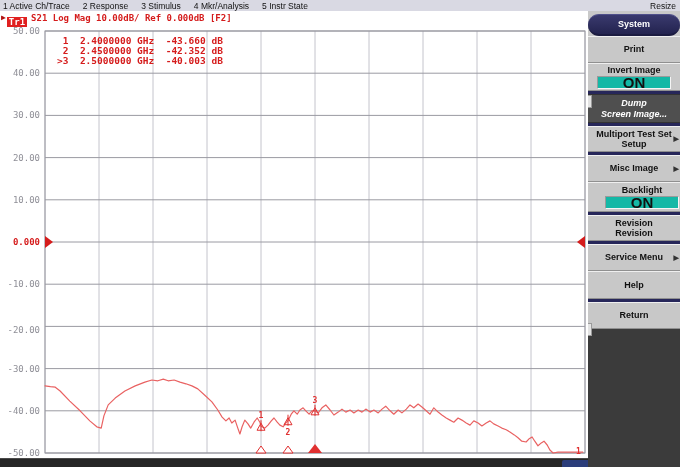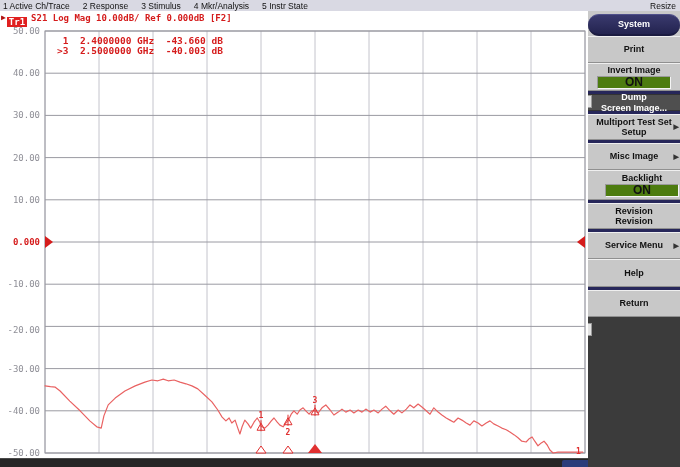--- a/index.html
+++ b/index.html
@@ -75,23 +75,23 @@
   }
   .skey.header{
     background:linear-gradient(#3a3a6e,#23234f);
     color:#ffffff;border-top:1px solid #50508a;border-bottom:2px solid #1b1b40;
   }
   .skey.pressed{
     background:#4f4f4f;color:#ffffff;
     border-top:1px solid #333;border-bottom:1px solid #333;
   }
   .skey .onbox{
-    margin-top:1px;width:72px;background:#4d7c0f;color:#111;
+    margin-top:1px;width:72px;background:#14b8a6;color:#111;
     border:1px solid #9a9a9a;border-bottom-color:#f5f5f5;border-right-color:#f5f5f5;
-    font-size:12px;line-height:11px;
+    font-size:15px;line-height:11px;
   }
   .skey .arr{
     position:absolute;right:1px;top:50%;margin-top:-5px;
     font-size:7px;color:#333;line-height:10px;
   }
   .divider{width:92px;height:3px;background:#27275a;}
   .notch{
     position:absolute;left:0;width:4px;height:13px;
     background:#e3e3e3;border:1px solid #9a9a9a;border-left:none;box-sizing:border-box;
   }
@@ -165,41 +165,41 @@
       <polygon points="284.0000000000001,413.72544 292.0000000000001,413.72544 288.0000000000001,406.72544" fill="none" stroke="#e03030" stroke-width="1"></polygon>
       <text x="288.0000000000001" y="423.72544" text-anchor="middle" fill="#e03030" font-size="8px" font-family="DejaVu Sans Mono, monospace" font-weight="bold">2</text>
       <polygon points="283.0000000000001,442 293.0000000000001,442 288.0000000000001,435" fill="#ffffff" stroke="#e03030" stroke-width="1"></polygon>
       <line x1="315" y1="393.81266" x2="315" y2="404.81266" stroke="#e03030" stroke-width="1"></line>
       <polygon points="311,403.81266 319,403.81266 315,396.81266" fill="none" stroke="#e03030" stroke-width="1"></polygon>
       <text x="315" y="391.81266" text-anchor="middle" fill="#e03030" font-size="8px" font-family="DejaVu Sans Mono, monospace" font-weight="bold">3</text>
       <polygon points="308,442 322,442 315,433" fill="#e03030"></polygon>
       <text x="576" y="443" fill="#e03030" font-size="8px" font-family="DejaVu Sans Mono, monospace" font-weight="bold">1</text>
     </svg>
 
-  <div class="mkr-table"><div> 1  2.4000000 GHz  -43.660 dB</div><div>&gt;3  2.5000000 GHz  -40.003 dB</div></div>
+  <div class="mkr-table"><div> 1  2.4000000 GHz  -43.660 dB</div><div> 2  2.4500000 GHz  -42.352 dB</div><div>&gt;3  2.5000000 GHz  -40.003 dB</div></div>
 </div>
 
 <div class="bottombar">
   <div class="navy-seg"></div>
 </div>
 
 <div class="sidebar">
   <div class="sidebar-light" id="skeys">
       <div class="skey header" style="height: 22px; border-radius: 11px;">
         <div>System</div>
       </div>
       <div class="skey" style="height: 27px;">
         <div>Print</div>
       </div>
       <div class="skey" style="height: 28px;">
         <div>Invert Image</div>
         <div class="onbox">ON</div>
       </div>
       <div class="divider"></div>
-      <div class="skey pressed" style="height: 17px;">
+      <div class="skey pressed" style="height: 29px; font-style: italic;">
         <div>Dump</div>
         <div>Screen Image...</div>
       </div>
       <div class="divider"></div>
       <div class="skey" style="height: 26px;">
         <div>Multiport Test Set</div>
         <div>Setup</div>
         <span class="arr">▶</span>
       </div>
       <div class="divider"></div>

